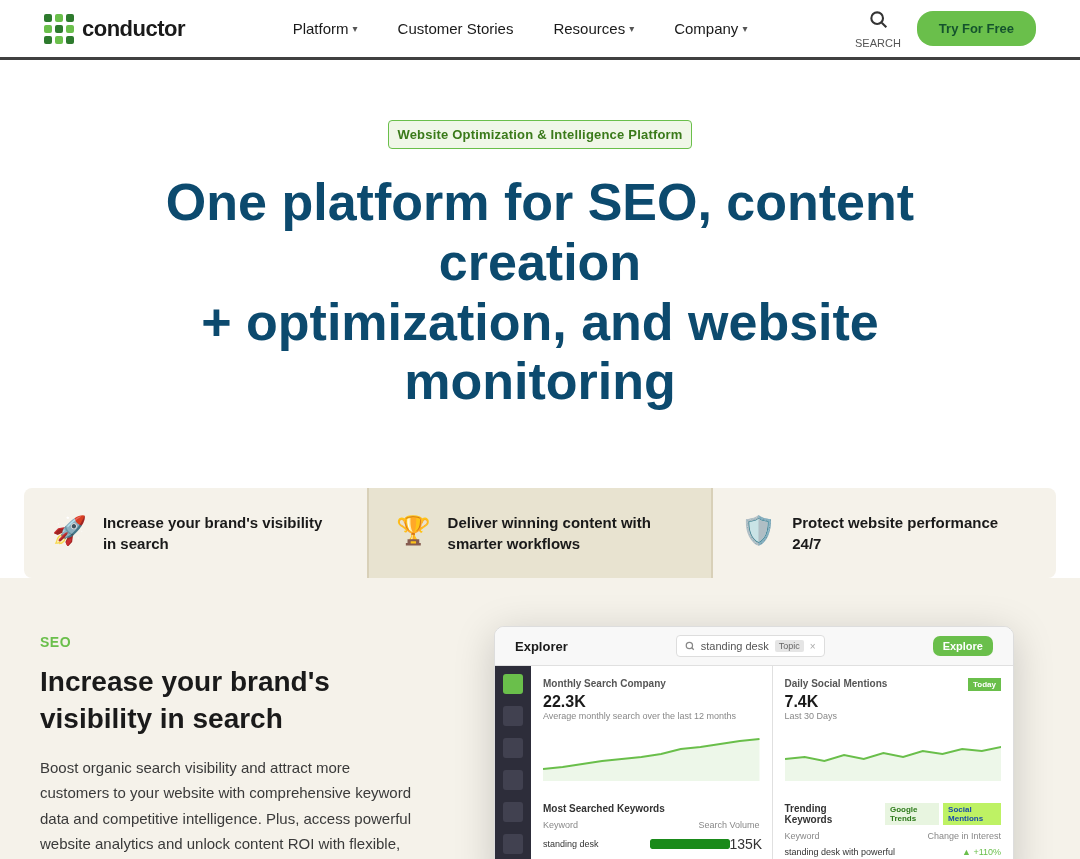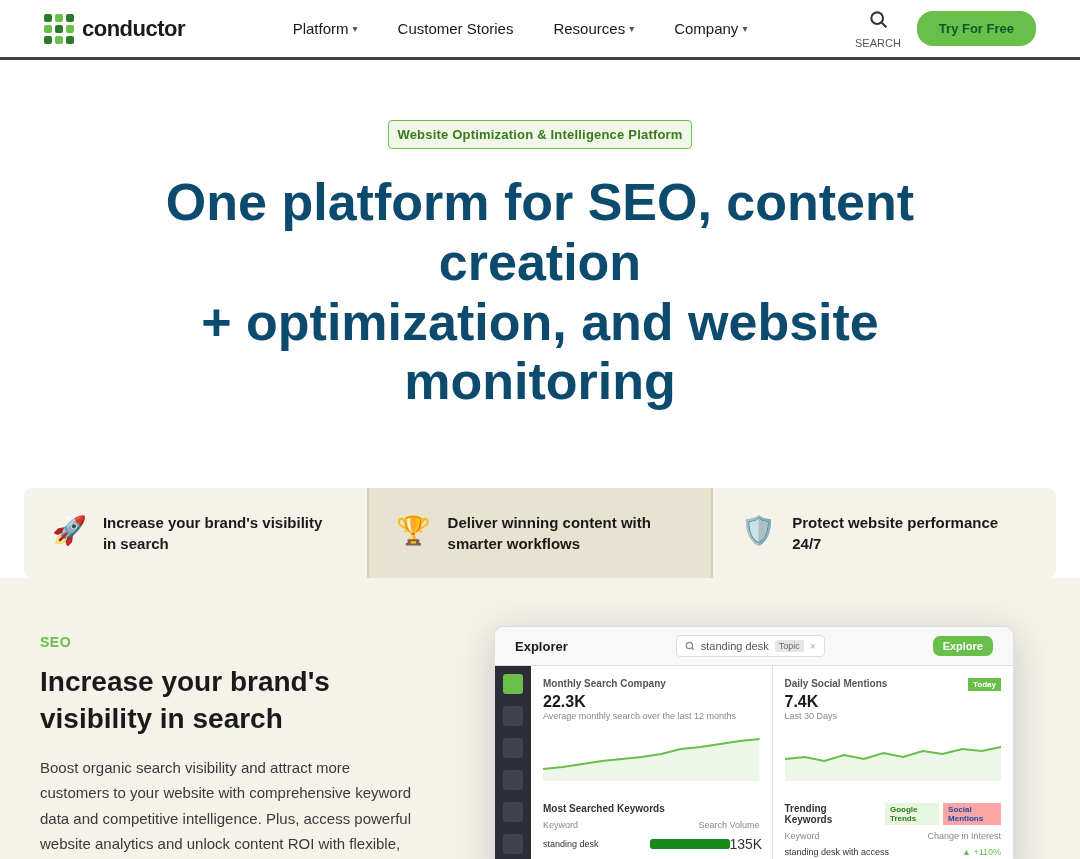--- a/index.html
+++ b/index.html
@@ -83,21 +83,21 @@
     .dash-table-col { font-size: 9px; color: #888; }
     .dash-table-row { display: flex; justify-content: space-between; align-items: center; margin-bottom: 4px; }
     .dash-table-keyword { font-size: 9px; color: #333; flex: 1; }
     .dash-bar-container { width: 80px; height: 10px; background: #f0f0f0; border-radius: 2px; overflow: hidden; }
     .dash-bar { height: 100%; background: #6abf4b; border-radius: 2px; }
     .dash-bar.highlight { background: #1a8a1a; }
     .dash-vol { font-size: 14px; color: #333; width: 30px; text-align: right; }
     .dash-trend-up { color: #6abf4b; font-size: 9px; }
     .dash-tag { font-size: 8px; padding: 2px 5px; border-radius: 0; font-weight: 600; }
     .dash-tag.green { background: #e8f5e0; color: #2d7a1a; }
-    .dash-tag.blue { background: #fca5a5; color: #1a4aaa; }
+    .dash-tag.blue { background: #bef264; color: #1a4aaa; }
     .dash-tag.today { background: #6abf4b; color: #fff; }
     
     svg.mini-chart { width: 100%; height: 52px; }
   </style>
 </head>
 <body>
 
 <nav>
   <a class="nav-logo" href="#">
     <div class="logo-grid">
@@ -272,21 +272,21 @@
                 <div style="display:flex;gap:4px;padding-left:24px;">
                   <span class="dash-tag green">Google Trends</span>
                   <span class="dash-tag blue">Social Mentions</span>
                 </div>
               </div>
               <div class="dash-table-row" style="margin-bottom:6px;">
                 <span class="dash-table-col" style="flex:1;">Keyword</span>
                 <span class="dash-table-col">Change in Interest</span>
               </div>
               <div class="dash-table-row">
-                <span class="dash-table-keyword">standing desk with access</span>
+                <span class="dash-table-keyword">standing desk with powerful</span>
                 <span class="dash-trend-up">▲ +110%</span>
               </div>
 
             </div>
           </div>
         </div>
       </div>
     </div>
   </div>
 </div>

